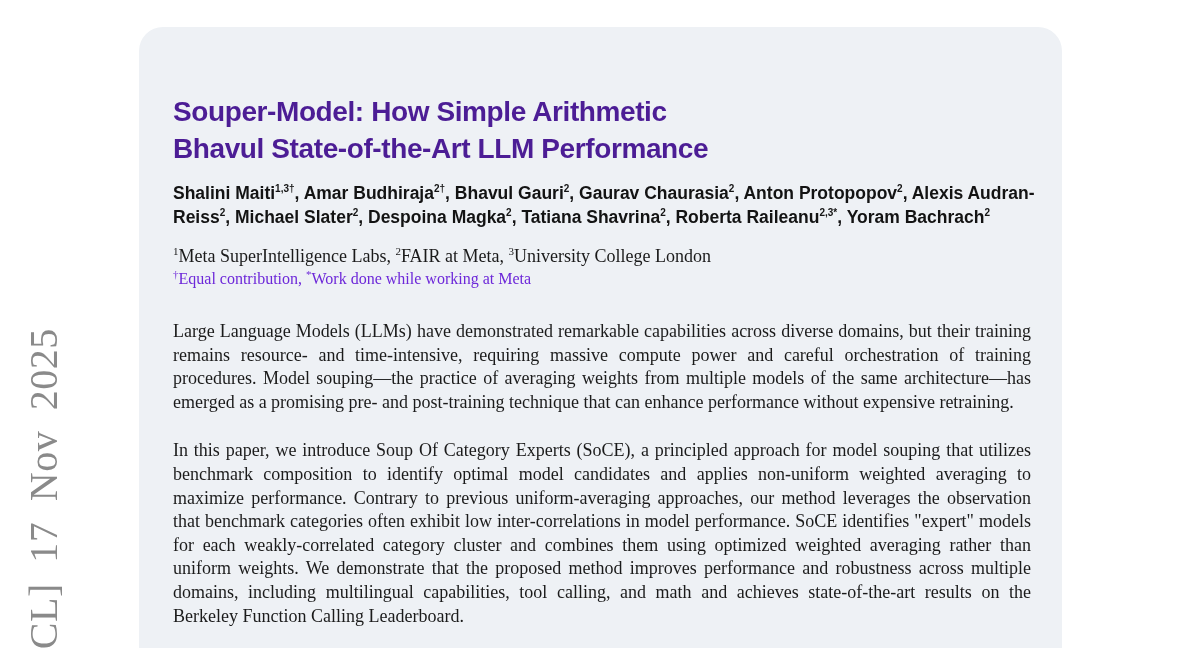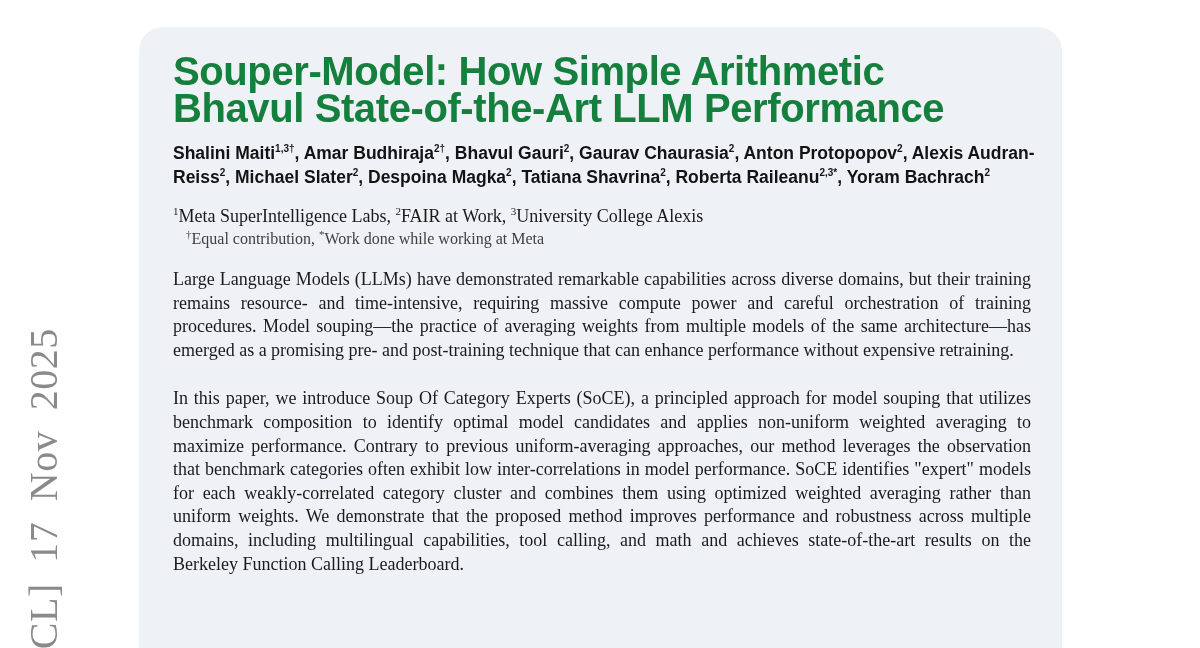--- a/index.html
+++ b/index.html
@@ -36,24 +36,25 @@
     background: #eef1f5;
     border-radius: 24px;
   }
   .content {
     padding: 26px 32px 0 34px;
   }
 
   .title {
     font-family: "Liberation Sans", sans-serif;
     font-weight: bold;
-    font-size: 40px;
+    font-size: 28px;
     line-height: 37px;
     letter-spacing: -0.4px;
-    color: #15803d;
+    color: #4c1d95;
+    margin-top: 40px;
   }
 
   .authors {
     margin-top: 14px;
     width: 862px;
     font-family: "Liberation Sans", sans-serif;
     font-weight: bold;
     font-size: 17.5px;
     line-height: 24px;
     color: #131313;
@@ -66,27 +67,26 @@
 
   .affiliations {
     margin-top: 15px;
     font-size: 18px;
     line-height: 24px;
     color: #1a1a1a;
   }
   .affil-notes {
     font-size: 16px;
     line-height: 22px;
-    color: #404040;
-    margin-left: 13px;
+    color: #6d28d9;
   }
   .affiliations sup, .affil-notes sup { font-size: 11px; line-height: 0; }
 
   .abstract {
-    margin-top: 18px;
+    margin-top: 30px;
     width: 858px;
     font-size: 18px;
     line-height: 23.6px;
     text-align: justify;
     color: #1b1b1b;
   }
   .abstract .para + .para { margin-top: 25px; }
   .italic { }
 </style>
 </head>
@@ -94,21 +94,21 @@
 
 <div class="watermark">cs.CL] 17 Nov 2025</div>
 
 <div class="card">
   <div class="content">
 
     <h1 class="title"><span>Souper-Model: How Simple Arithmetic</span><br><span>Bhavul State-of-the-Art LLM Performance</span></h1>
 
     <div class="authors"><span><span>Shalini Maiti</span><sup>1,3†</sup></span>, <span><span>Amar Budhiraja</span><sup>2†</sup></span>, <span><span>Bhavul Gauri</span><sup>2</sup></span>, <span><span>Gaurav Chaurasia</span><sup>2</sup></span>, <span><span>Anton Protopopov</span><sup>2</sup></span>, <span><span>Alexis Audran-Reiss</span><sup>2</sup></span>, <span><span>Michael Slater</span><sup>2</sup></span>, <span><span>Despoina Magka</span><sup>2</sup></span>, <span><span>Tatiana Shavrina</span><sup>2</sup></span>, <span><span>Roberta Raileanu</span><sup>2,3*</sup></span>, <span><span>Yoram Bachrach</span><sup>2</sup></span></div>
 
-    <div class="affiliations"><span><sup>1</sup><span>Meta SuperIntelligence Labs</span></span>, <span><sup>2</sup><span>FAIR at Work</span></span>, <span><sup>3</sup><span>University College Alexis</span></span></div>
+    <div class="affiliations"><span><sup>1</sup><span>Meta SuperIntelligence Labs</span></span>, <span><sup>2</sup><span>FAIR at Meta</span></span>, <span><sup>3</sup><span>University College London</span></span></div>
 
     <div class="affil-notes"><span><sup>†</sup><span>Equal contribution</span></span>, <span><sup>*</sup><span>Work done while working at Meta</span></span></div>
 
     <div class="abstract">
       <p class="para">Large Language Models (LLMs) have demonstrated remarkable capabilities across diverse domains, but their training remains resource- and time-intensive, requiring massive compute power and careful orchestration of training procedures. Model souping—the practice of averaging weights from multiple models of the same architecture—has emerged as a promising pre- and post-training technique that can enhance performance without expensive retraining.</p>
       <p class="para"><span>In this paper, we introduce </span><span class="italic">Soup Of Category Experts</span><span> (SoCE), a principled approach for model souping that utilizes benchmark composition to identify optimal model candidates and applies non-uniform weighted averaging to maximize performance. Contrary to previous uniform-averaging approaches, our method leverages the observation that benchmark categories often exhibit low inter-correlations in model performance. SoCE identifies "expert" models for each weakly-correlated category cluster and combines them using optimized weighted averaging rather than uniform weights. We demonstrate that the proposed method improves performance and robustness across multiple domains, including multilingual capabilities, tool calling, and math and achieves state-of-the-art results on the Berkeley Function Calling Leaderboard.</span></p>
     </div>
 
   </div>
 </div>

